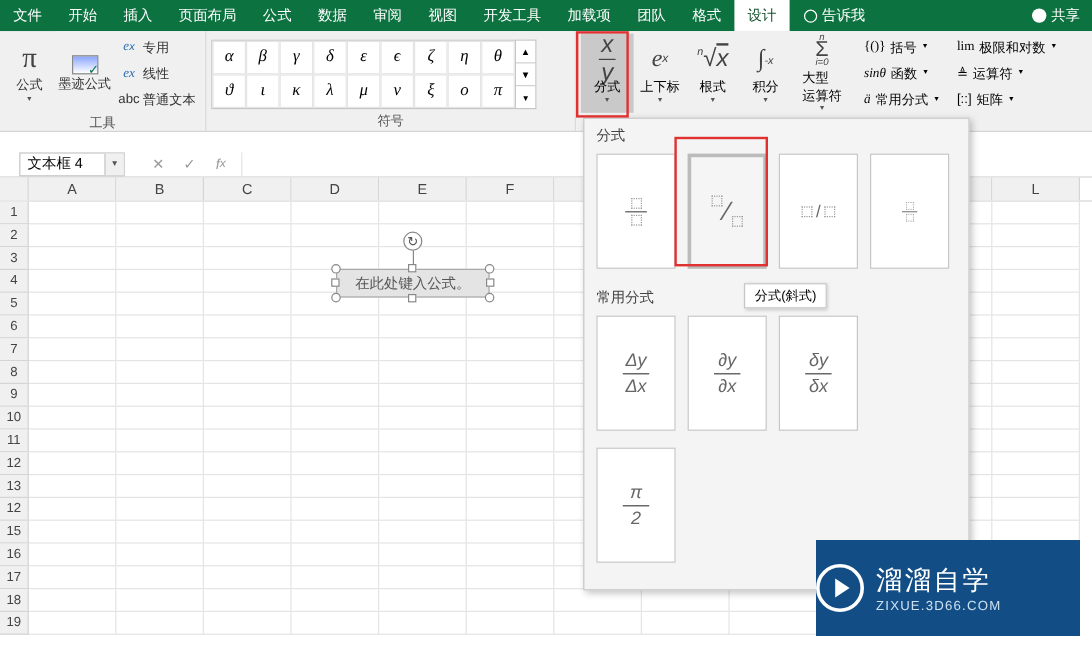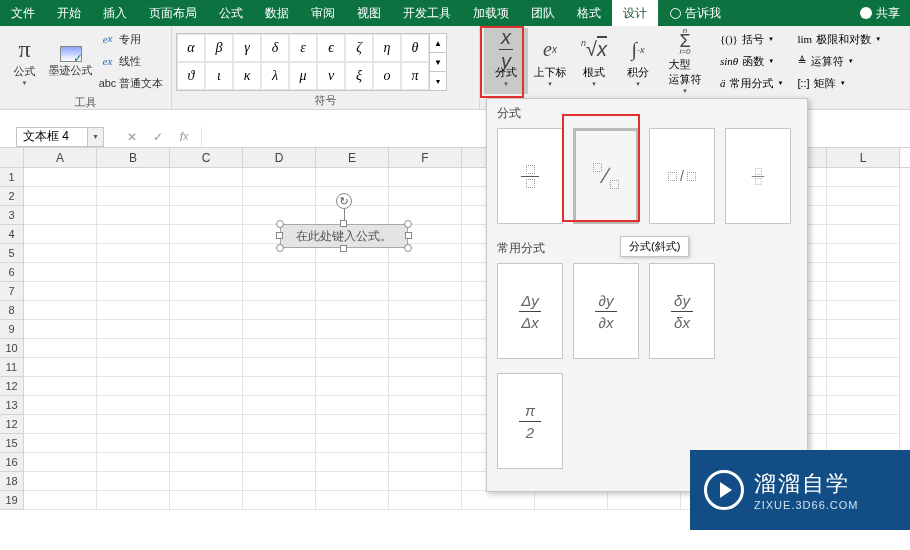--- a/index.html
+++ b/index.html
@@ -86,21 +86,21 @@
   .tile-row { display: flex; gap: 10px; padding: 4px 10px 10px; }
   .tile { width: 66px; height: 96px; background: #fff; border: 1px solid #c6c6c6; display: flex; align-items: center; justify-content: center; cursor: pointer; font-family: "Cambria Math", serif; font-style: italic; font-size: 14px; color: #666; }
   .tile.sel { border: 3px solid #bbb; background:#f5f5f5; }
   .tile .frac { display: flex; flex-direction: column; align-items: center; gap: 2px; }
   .tile .bar { width: 18px; height: 1px; background: #555; }
   .tile .dot { width:9px; height:9px; border:1px dotted #999; }
   .tile2 .frac { font-size: 15px; }
   .tooltip { position: absolute; left: 620px; top: 236px; background: #fff; border: 1px solid #c6c6c6; padding: 2px 8px; font-size: 11px; z-index: 31; box-shadow: 1px 1px 3px rgba(0,0,0,.2); }
 
   
-  .logo { position: absolute; right: 0; bottom: 20px; width: 220px; height: 80px; background: #124e85; z-index: 40; display: flex; align-items: center; gap: 10px; padding-left: 14px; }
+  .logo { position: absolute; right: 10px; bottom: 20px; width: 220px; height: 80px; background: #124e85; z-index: 40; display: flex; align-items: center; gap: 10px; }
   .logo-icon { width: 40px; height: 40px; border: 3px solid #fff; border-radius: 50%; display: flex; align-items: center; justify-content: center; }
   .logo-icon::after { content:""; border-left: 12px solid #fff; border-top: 8px solid transparent; border-bottom: 8px solid transparent; margin-left:3px; }
   .logo-text { color:#fff; display:flex; flex-direction:column; }
   .logo-text .big { font-size: 22px; letter-spacing: 2px; }
   .logo-text .small { font-size: 11px; letter-spacing: 1px; color:#cde1f2; }
 
   .pi { font-family: serif; font-style: normal; }
   .ink-icon { width:22px; height:16px; background:linear-gradient(#8aa6ff,#fff); border:1px solid #888; position:relative; }
   .ink-icon::after { content:"✓"; position:absolute; right:-2px; bottom:-4px; color:#0b7240; font-size:11px; }
 </style>
@@ -543,20 +543,35 @@
         <div class="cell"></div>
         <div class="cell"></div>
         <div class="cell"></div>
         <div class="cell"></div>
         <div class="cell"></div>
         <div class="cell"></div>
         <div class="cell"></div>
         <div class="cell"></div>
       </div>
       <div class="row">
+        <div class="rowhead">17</div>
+        <div class="cell"></div>
+        <div class="cell"></div>
+        <div class="cell"></div>
+        <div class="cell"></div>
+        <div class="cell"></div>
+        <div class="cell"></div>
+        <div class="cell"></div>
+        <div class="cell"></div>
+        <div class="cell"></div>
+        <div class="cell"></div>
+        <div class="cell"></div>
+        <div class="cell"></div>
+      </div>
+      <div class="row">
         <div class="rowhead">18</div>
         <div class="cell"></div>
         <div class="cell"></div>
         <div class="cell"></div>
         <div class="cell"></div>
         <div class="cell"></div>
         <div class="cell"></div>
         <div class="cell"></div>
         <div class="cell"></div>
         <div class="cell"></div>

